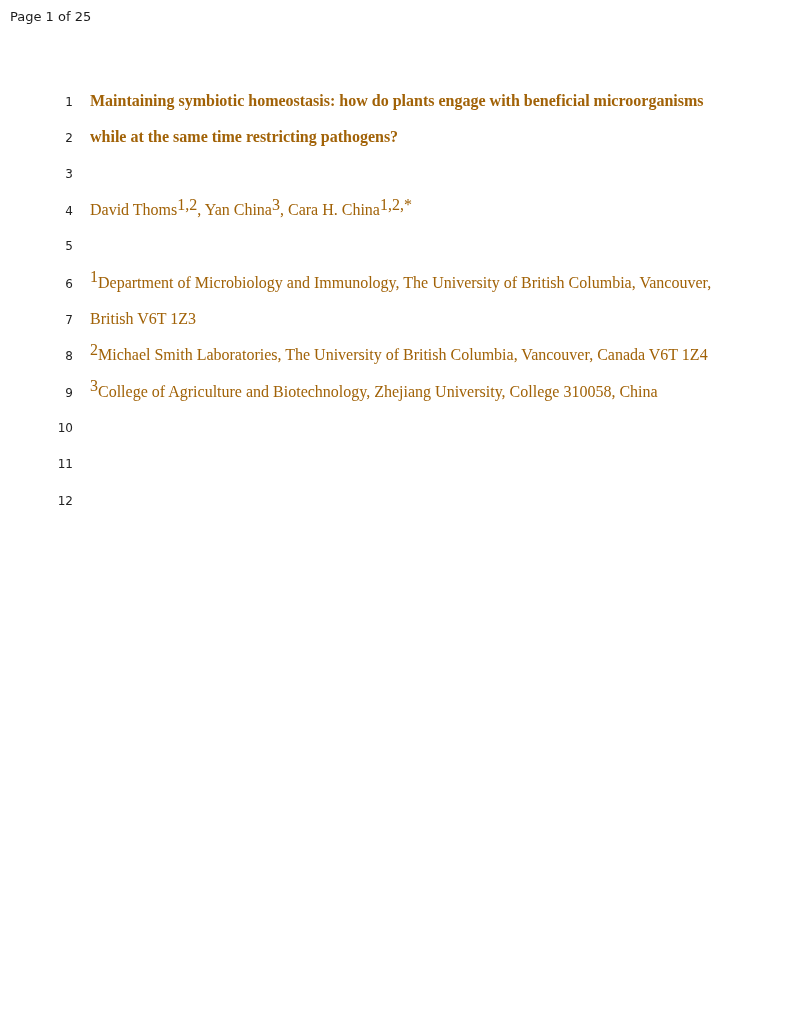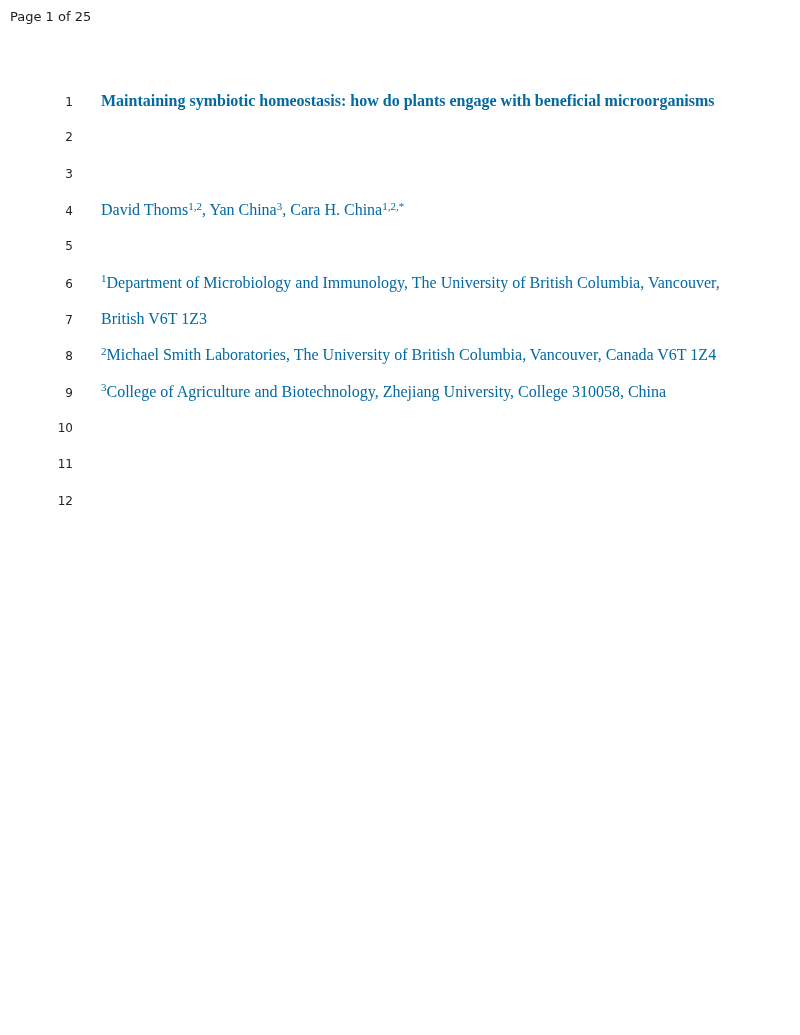--- a/index.html
+++ b/index.html
@@ -39,31 +39,31 @@
   .line-num {
     width: 73px;
     text-align: right;
     font-family: "DejaVu Sans", sans-serif;
     font-size: 12px;
     line-height: 36.35px;
     color: #222222;
     flex: 0 0 auto;
   }
   .line-text {
-    margin-left: 28px;
+    margin-left: 17px;
     font-size: 16px;
     line-height: 36.35px;
-    color: #0369a1;
+    color: #a16207;
     white-space: nowrap;
   }
   .line-text .bold {
     font-weight: bold;
   }
   .line-text .sup {
-    font-size: 11px;
+    font-size: 16px;
     position: relative;
     top: -5.5px;
   }
   .page-footer {
     position: absolute;
     left: 694px;
     top: 966px;
     font-family: "DejaVu Sans", sans-serif;
     font-size: 12px;
     color: #1c1c1c;
@@ -75,20 +75,21 @@
 <div class="sheet">
   <div class="page-header">Page 1 of 25</div>
 
   <div class="lines">
       <div class="line-row">
         <span class="line-num">1</span>
         <span class="line-text"><span class="bold">Maintaining symbiotic homeostasis: how do plants engage with beneficial microorganisms</span></span>
       </div>
       <div class="line-row">
         <span class="line-num">2</span>
+        <span class="line-text"><span class="bold">while at the same time restricting pathogens?</span></span>
       </div>
       <div class="line-row">
         <span class="line-num">3</span>
         <span class="line-text"></span>
       </div>
       <div class="line-row">
         <span class="line-num">4</span>
         <span class="line-text"><span>David Thoms</span><span class="sup">1,2</span><span>, Yan China</span><span class="sup">3</span><span>, Cara H. China</span><span class="sup">1,2,*</span></span>
       </div>
       <div class="line-row">

